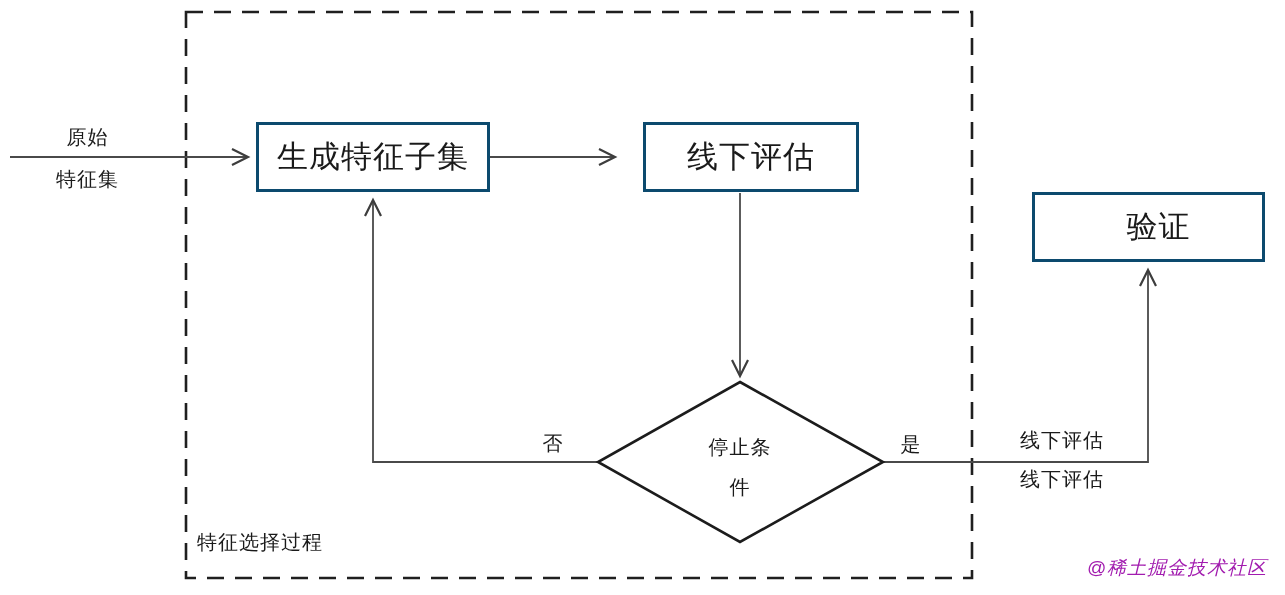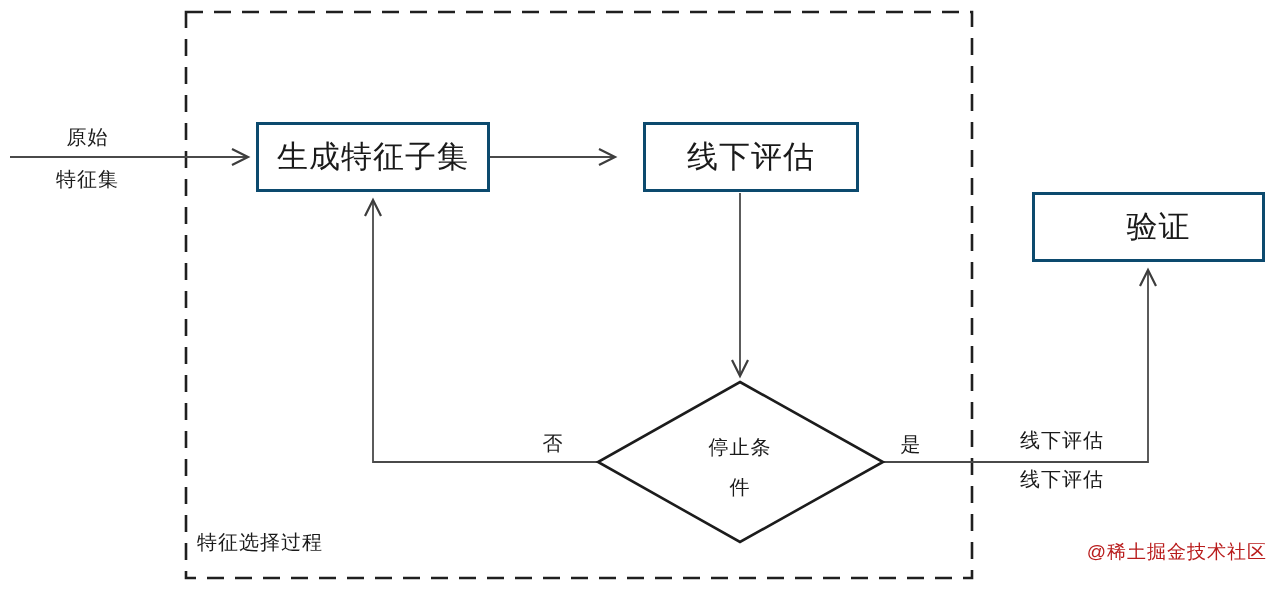--- a/index.html
+++ b/index.html
@@ -60,25 +60,26 @@
   .label span { display: block; }
   .label--source { left: 30px; top: 116px; width: 115px; line-height: 42px; }
   .label--decision { left: 640px; top: 427px; width: 200px; }
   .label--no { left: 523px; top: 423px; width: 60px; }
   .label--yes { left: 881px; top: 424px; width: 60px; }
   .label--result { left: 982px; top: 421px; width: 160px; line-height: 39px; }
   .label--process { left: 197px; top: 522px; width: 260px; text-align: left; }
   .watermark {
     position: absolute;
     right: 18px;
-    top: 539px;
+    top: 555px;
     font-size: 19px;
     letter-spacing: 1px;
-    color: #b91c1c;
+    color: #a21caf;
     text-align: right;
+    font-style: italic;
   }
 </style>
 </head>
 <body>
 
 <div class="canvas">
 
   <svg class="layer" width="1285" height="595" viewBox="0 0 1285 595">
     <defs>
       <marker id="arrowhead" markerUnits="userSpaceOnUse" markerWidth="24" markerHeight="24" viewBox="0 0 24 24" refX="20" refY="12" orient="auto">

